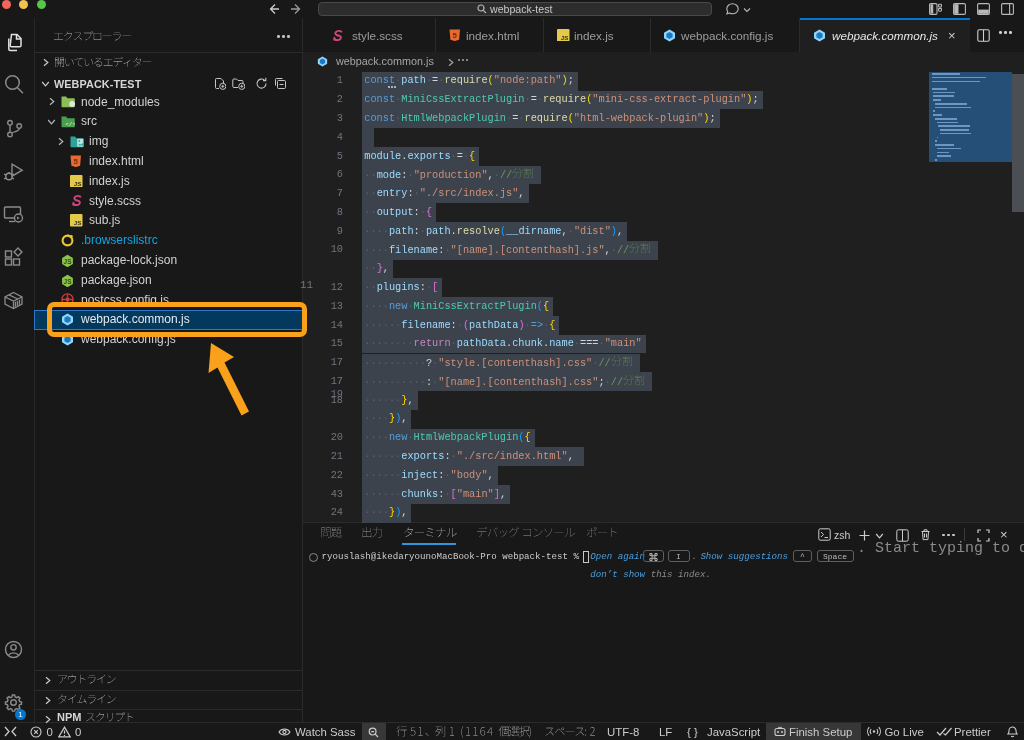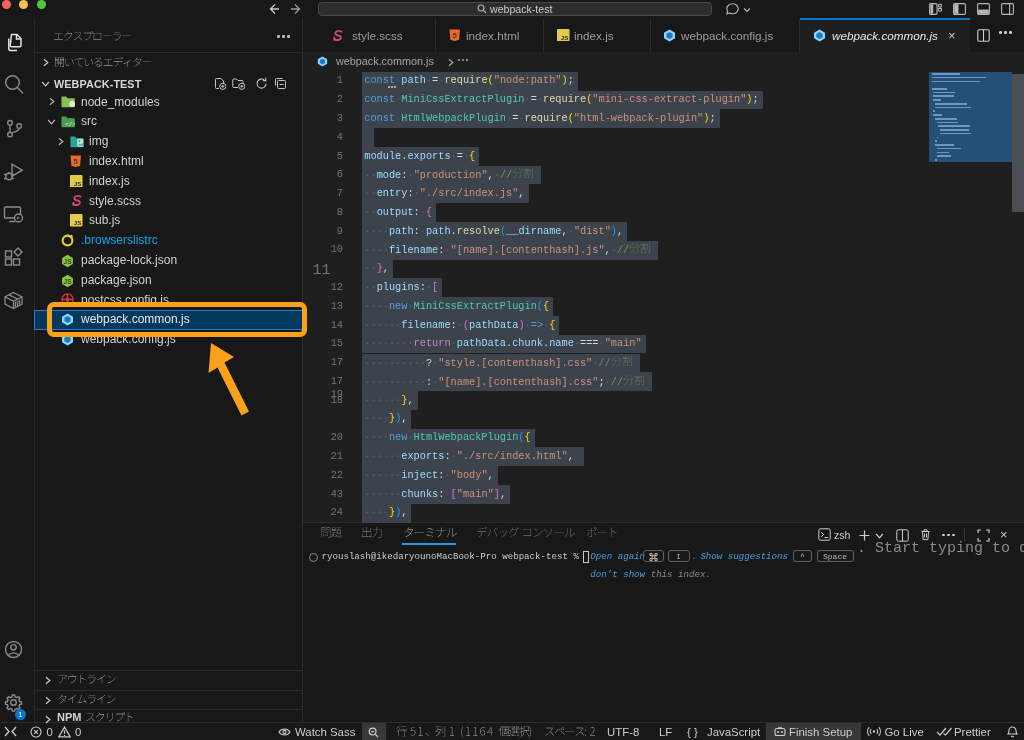--- a/index.html
+++ b/index.html
@@ -435,21 +435,21 @@
 <div class="abs mono" style="left:364.3px;top:224.64px;font-size:10.28px;letter-spacing:0px;white-space:pre"><span style="color:#5a6169">····</span><span style="color:#9cdcfe">path</span><span style="color:#d4d4d4">:</span><span style="color:#5a6169">·</span><span style="color:#9cdcfe">path</span><span style="color:#d4d4d4">.</span><span style="color:#dcdcaa">resolve</span><span style="color:#179fff">(</span><span style="color:#9cdcfe">__dirname</span><span style="color:#d4d4d4">,</span><span style="color:#5a6169">·</span><span style="color:#ce9178">"dist"</span><span style="color:#179fff">)</span><span style="color:#d4d4d4">,</span></div>
 <div class="abs" style="left:362.0px;top:240.82px;width:296.1px;height:18.78px;background:#3d434d"></div>
 <div class="abs mono" style="left:300px;top:243.42px;width:43px;text-align:right;font-size:10.28px;color:#6e7681">10</div>
 <div class="abs mono" style="left:364.3px;top:243.42px;font-size:10.28px;letter-spacing:0px;white-space:pre"><span style="color:#5a6169">····</span><span style="color:#9cdcfe">filename</span><span style="color:#d4d4d4">:</span><span style="color:#5a6169">·</span><span style="color:#ce9178">"[name].[contenthash].js"</span><span style="color:#d4d4d4">,</span><span style="color:#5a6169">·</span><span style="color:#6a9955">//</span><span style="display:inline-block;width:22.0px;height:11px;vertical-align:-1.5px;line-height:0"><svg width="22.0" height="11" viewBox="0 -830 2000 1000" style="overflow:visible" fill="#6a9955">
           <g transform="scale(1,-1)">
             <path transform="translate(0,0)" d="M180 441H784V412H180ZM772 441H802Q802 441 802.0 437.0Q802 433 802.0 428.5Q802 424 801 421Q794 302 787.5 219.5Q781 137 773.0 83.5Q765 30 755.0 0.0Q745 -30 731 -43Q720 -56 705.5 -60.5Q691 -65 668 -65Q644 -66 598.0 -65.0Q552 -64 502 -60Q501 -52 499.0 -44.5Q497 -37 492 -30Q549 -35 597.0 -36.5Q645 -38 662 -38Q679 -38 689.0 -35.5Q699 -33 706 -26Q722 -11 733.5 36.5Q745 84 754.5 180.0Q764 276 772 434ZM341 803 370 795Q335 713 286.5 640.5Q238 568 181.0 507.5Q124 447 61 401Q59 404 54.0 408.0Q49 412 44.0 416.0Q39 420 35 422Q100 466 157.5 525.0Q215 584 262.0 654.5Q309 725 341 803ZM658 805Q683 752 719.0 697.5Q755 643 796.5 593.0Q838 543 881.5 502.0Q925 461 966 435Q962 432 957.5 428.0Q953 424 949.0 419.5Q945 415 942 411Q901 440 857.5 482.5Q814 525 772.5 576.5Q731 628 695.0 684.0Q659 740 632 794ZM423 434H454Q444 354 424.5 278.0Q405 202 367.5 134.5Q330 67 267.0 14.0Q204 -39 106 -73Q104 -70 100.5 -66.0Q97 -62 93.5 -58.5Q90 -55 87 -52Q183 -20 244.5 31.5Q306 83 342.0 148.0Q378 213 396.0 286.0Q414 359 423 434Z"></path>
             <path transform="translate(1000,0)" d="M674 721H704V179H674ZM876 814H906V-10Q906 -35 897.5 -46.0Q889 -57 871 -62Q854 -66 816.0 -67.0Q778 -68 724 -68Q723 -63 721.0 -57.0Q719 -51 716.5 -44.5Q714 -38 711 -33Q761 -34 801.5 -34.0Q842 -34 856 -33Q867 -32 871.5 -28.0Q876 -24 876 -11ZM156 21H519V-9H156ZM69 350H585V321H69ZM132 592H533V563H132ZM133 474H523V444H133ZM316 831H345V717H316ZM316 668H345V332H316ZM136 245H536V-53H507V216H166V-65H136ZM72 735H596V591H567V706H101V591H72Z"></path>
           </g>
         </svg></span></div>
 <div class="abs" style="left:362.0px;top:259.60px;width:30.8px;height:18.78px;background:#3d434d"></div>
-<div class="abs mono" style="left:300px;top:262px;width:43px;text-align:center;font-size:15px;color:#6e7681">11</div>
+<div class="abs mono" style="left:300px;top:279px;width:43px;text-align:left;font-size:11px;color:#6e7681">11</div>
 <div class="abs mono" style="left:364.3px;top:262.20px;font-size:10.28px;letter-spacing:0px;white-space:pre"><span style="color:#5a6169">··</span><span style="color:#da70d6">}</span><span style="color:#d4d4d4">,</span></div>
 <div class="abs" style="left:362.0px;top:278.38px;width:80.2px;height:18.78px;background:#3d434d"></div>
 <div class="abs mono" style="left:300px;top:280.98px;width:43px;text-align:right;font-size:10.28px;color:#6e7681">12</div>
 <div class="abs mono" style="left:364.3px;top:280.98px;font-size:10.28px;letter-spacing:0px;white-space:pre"><span style="color:#5a6169">··</span><span style="color:#9cdcfe">plugins</span><span style="color:#d4d4d4">:</span><span style="color:#5a6169">·</span><span style="color:#da70d6">[</span></div>
 <div class="abs" style="left:362.0px;top:297.16px;width:191.2px;height:18.78px;background:#3d434d"></div>
 <div class="abs mono" style="left:300px;top:299.76px;width:43px;text-align:right;font-size:10.28px;color:#6e7681">13</div>
 <div class="abs mono" style="left:364.3px;top:299.76px;font-size:10.28px;letter-spacing:0px;white-space:pre"><span style="color:#5a6169">····</span><span style="color:#569cd6">new</span><span style="color:#5a6169">·</span><span style="color:#4ec9b0">MiniCssExtractPlugin</span><span style="color:#179fff">(</span><span style="color:#ffd700">{</span></div>
 <div class="abs" style="left:362.0px;top:315.94px;width:197.4px;height:18.78px;background:#3d434d"></div>
 <div class="abs mono" style="left:300px;top:318.54px;width:43px;text-align:right;font-size:10.28px;color:#6e7681">14</div>
 <div class="abs mono" style="left:364.3px;top:318.54px;font-size:10.28px;letter-spacing:0px;white-space:pre"><span style="color:#5a6169">······</span><span style="color:#9cdcfe">filename</span><span style="color:#d4d4d4">:</span><span style="color:#5a6169">·</span><span style="color:#da70d6">(</span><span style="color:#9cdcfe">pathData</span><span style="color:#da70d6">)</span><span style="color:#5a6169">·</span><span style="color:#569cd6">=&gt;</span><span style="color:#5a6169">·</span><span style="color:#ffd700">{</span></div>

